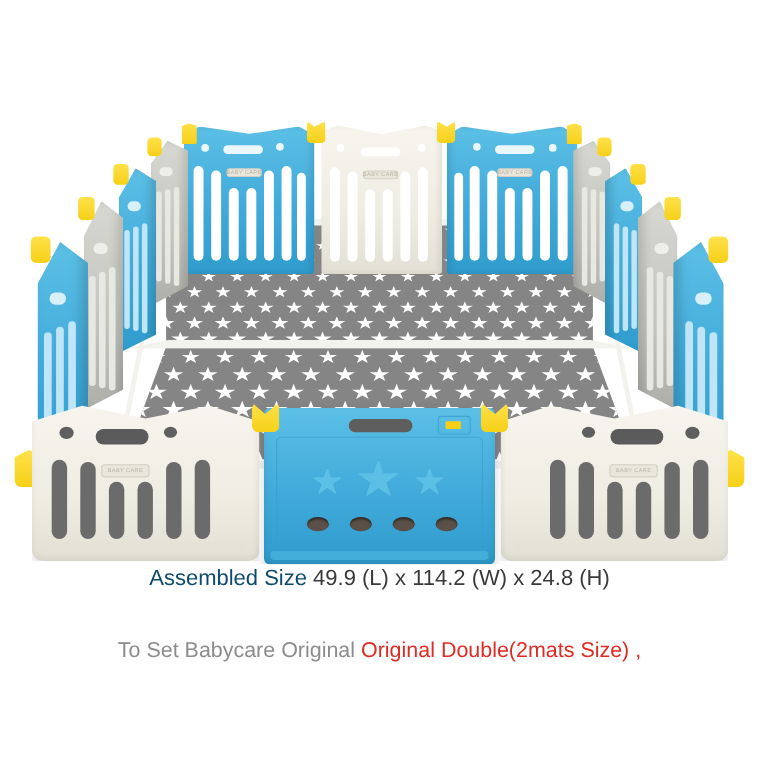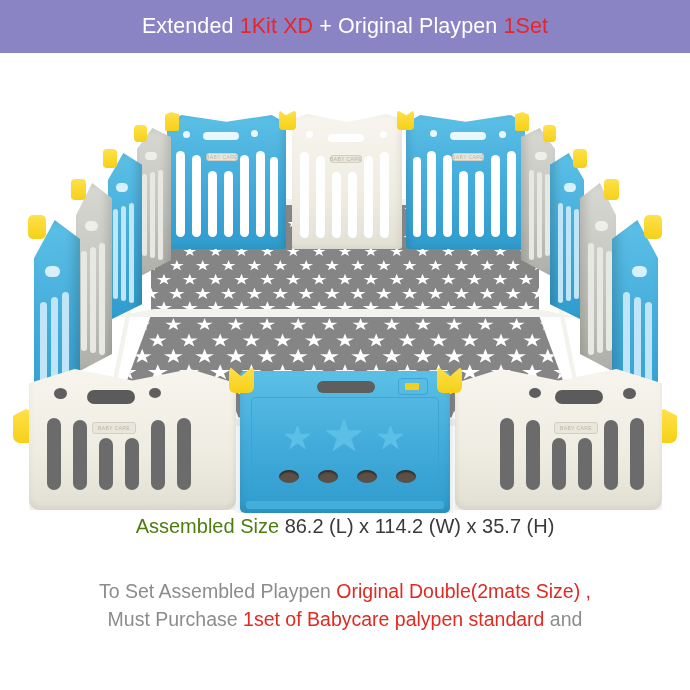--- a/index.html
+++ b/index.html
@@ -98,40 +98,35 @@
   }
   .latch {
     position: absolute; background: #f6d018; border-radius: 1px;
   }
 
   
   .size-line {
     position: absolute; left: 0; top: 515px; width: 690px;
     text-align: center; font-size: 20px; white-space: nowrap;
   }
-  .size-line .pv { color: #4d7c0f; }
+  .size-line .pv { color: #0c4a6e; }
   .size-line .dk { color: #3a3a3a; }
 
   .note {
     position: absolute; left: 0; top: 578px; width: 690px;
     text-align: center; color: #8c8c8c; font-size: 19.5px; line-height: 27.5px;
   }
   .note .red { color: #e02a22; }
   .note .bold-red { color: #e02a22; }
 </style>
 </head>
 <body>
 
 <div class="page">
 
-  <div class="banner">
-    <div class="banner-text">
-      <span>Extended </span><span class="red">1Kit XD</span><span> + Original Playpen </span><span class="red">1Set</span>
-    </div>
-  </div>
 
   <div class="stage">
 
     <div class="mat-wrap">
 
       <div class="mat mat-back" id="matBack">
         <div class="starfield" id="sfBack">
             <div class="star" style="left: -5.5px; top: 2px; width: 11px; height: 8.58px;"></div>
             <div class="star" style="left: 20.3667px; top: 2px; width: 11px; height: 8.58px;"></div>
             <div class="star" style="left: 46.2333px; top: 2px; width: 11px; height: 8.58px;"></div>
@@ -590,21 +585,20 @@
       <div style="position:absolute; left:6px; top:130px; width:198px; height:8px;
                   background:#44aeda; border-radius:3px;"></div>
     </div>
 
     <div class="panel p-yellow" style="left:229px; top:313px; width:25px; height:27px; border-radius:6px; clip-path:polygon(0% 0%,48% 38%,100% 0%,100% 100%,0% 100%);"></div>
     <div class="panel p-yellow" style="left:437px; top:313px; width:25px; height:27px; border-radius:6px; clip-path:polygon(0% 0%,52% 38%,100% 0%,100% 100%,0% 100%);"></div>
 
   </div>
 
   <div class="size-line">
-    <span class="pv">Assembled Size</span><span class="dk">&nbsp;</span><span class="dk">86.2 (L) x 114.2 (W) x 35.7 (H)</span>
+    <span class="pv">Assembled Size</span><span class="dk">&nbsp;</span><span class="dk">49.9 (L) x 114.2 (W) x 24.8 (H)</span>
   </div>
 
   <div class="note">
-    <div><span>To Set Assembled Playpen </span><span class="red">Original Double(2mats Size)</span><span class="red"> ,</span></div>
-    <div><span>Must Purchase </span><span class="red">1set of Babycare palypen standard</span><span> and</span></div>
+    <div><span>To Set Babycare Original </span><span class="red">Original Double(2mats Size)</span><span class="red"> ,</span></div>
   </div>
 
 </div>
 
 </body></html>

